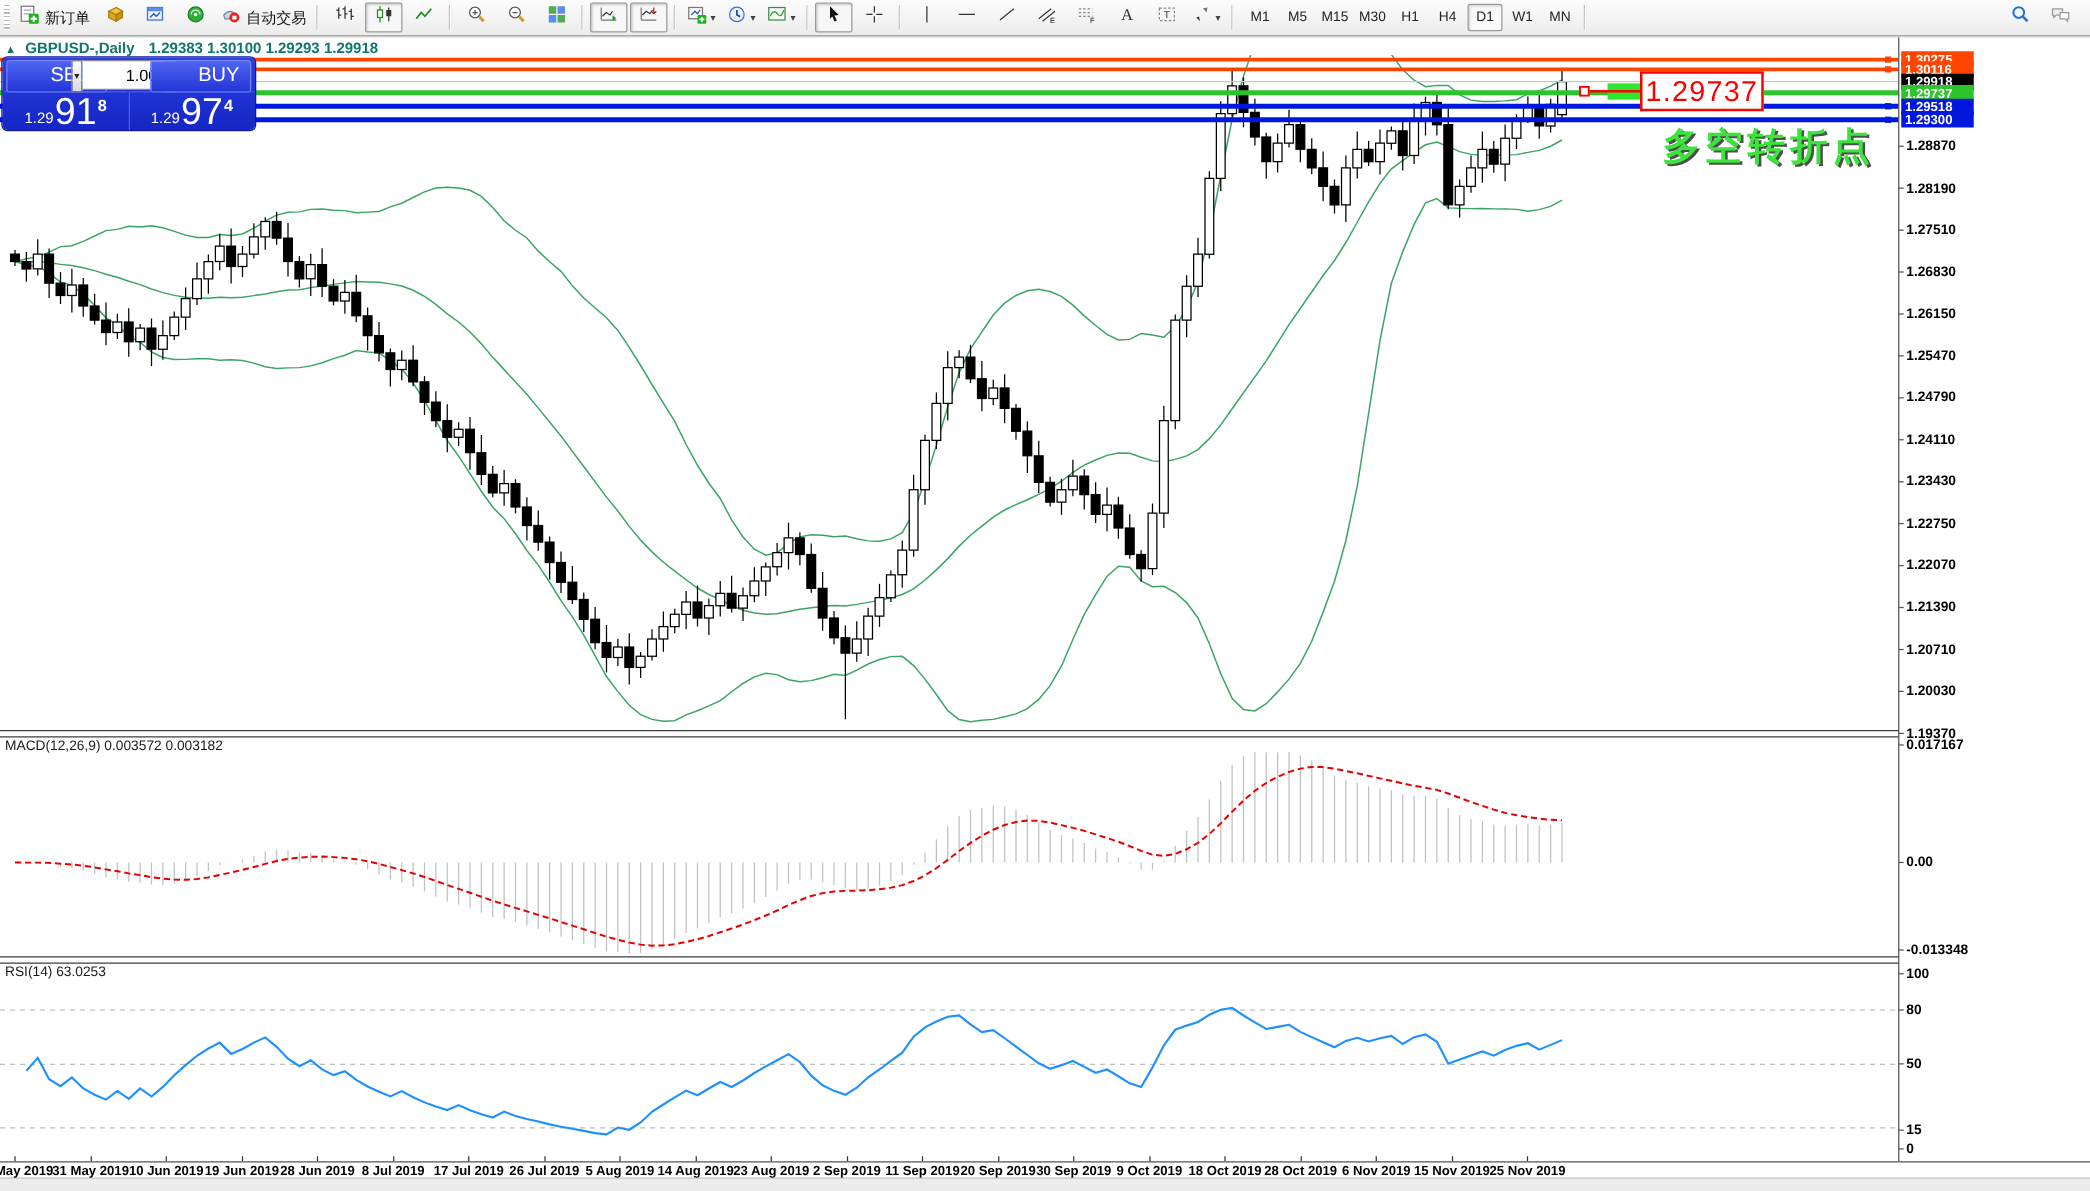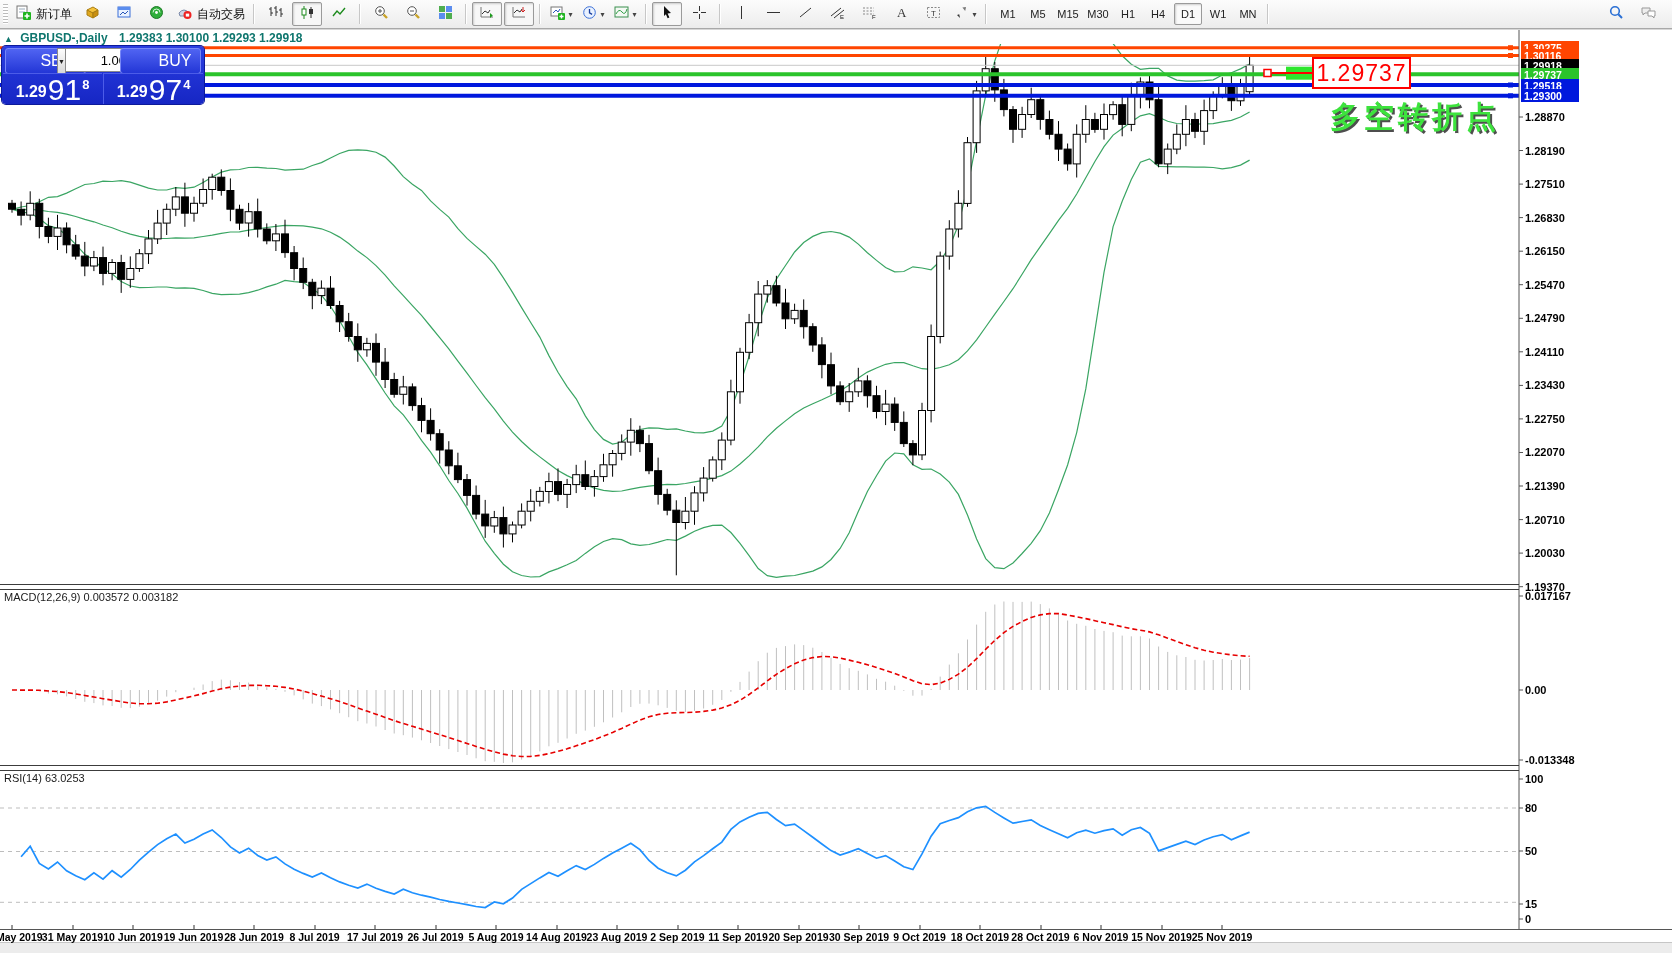--- a/index.html
+++ b/index.html
@@ -31,21 +31,21 @@
           background:linear-gradient(#5064f2,#2336d6);border:1px solid #7787f7;padding-left:29px;}
   #oc-sell{left:3px;} #oc-buy{right:3px;}
   #oc-vol{position:absolute;left:55px;top:2px;width:68px;height:24px;display:flex;}
   .spin{width:15px;height:24px;background:linear-gradient(#fdfdfd,#d9d9d9);border:1px solid #8a8a8a;
         display:flex;align-items:center;justify-content:center;font-size:7px;color:#222;}
   #oc-vol input{width:60px;height:22px;border:1px solid #8a8a8a;border-left:none;border-right:none;
         text-align:right;font-size:13px;padding:0 6px 0 0;outline:none;font-family:inherit;}
   .oc-price{position:absolute;top:27px;height:30px;width:99px;color:#fff;display:flex;align-items:flex-end;
             justify-content:center;border-top:1px solid #4c5ce8;}
   #oc-psell{left:1px;} #oc-pbuy{right:1px;border-left:1px solid #4c5ce8;}
-  .oc-small{font-size:16px;font-weight:700;margin-bottom:3px;}
+  .oc-small{font-size:12px;font-weight:400;margin-bottom:3px;}
   .oc-big{font-size:30px;line-height:28px;margin:0 1px;}
   .oc-sup{font-size:13px;font-weight:700;margin-bottom:12px;}
   
   .ax-tick{position:absolute;left:1525px;font-size:11px;font-weight:700;color:#000;z-index:10;}
   .ax-flag{position:absolute;left:1521px;width:55px;height:13px;font-size:10.5px;font-weight:700;color:#fff;
            display:flex;align-items:center;padding-left:3px;z-index:12;}
   .sub-tick{position:absolute;left:1525px;font-size:11px;font-weight:700;color:#000;z-index:10;}
   .ind-label{position:absolute;left:4px;font-size:11px;color:#1a1a1a;z-index:10;}
   .date-lbl{position:absolute;top:931px;font-size:10.5px;font-weight:700;color:#000;white-space:nowrap;
             transform:translateX(-50%);z-index:10;}

